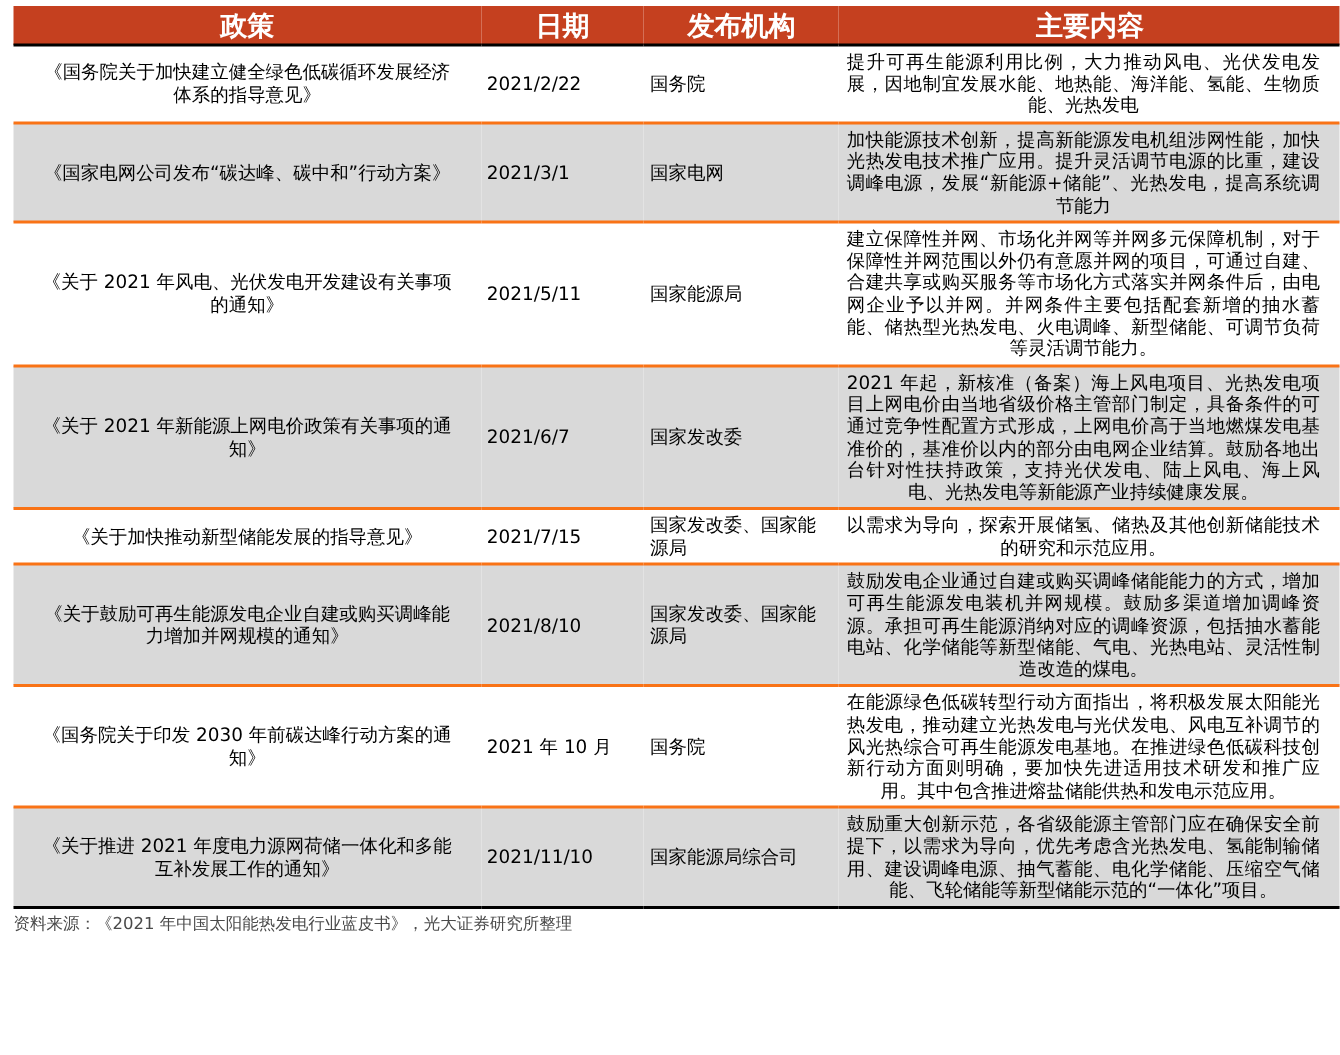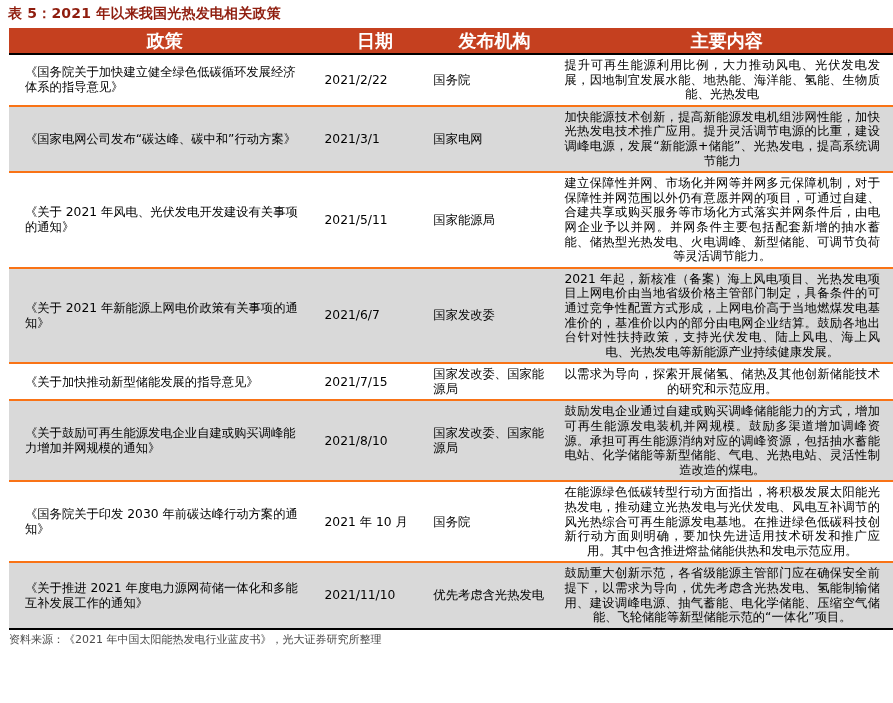--- a/index.html
+++ b/index.html
@@ -47,20 +47,21 @@
     line-height: 14.6px;
     color: #000000;
     vertical-align: middle;
     border-top: 2px solid #f97316;
     padding: 3px 4px;
   }
   tbody tr:first-child td { border-top: none; }
   tbody tr:last-child td { border-bottom: 2px solid #000; }
   tbody tr:nth-child(even) { background: var(--row_alt_bg, #D9D9D9); }
   td.c-policy {
+    text-align: center;
     padding-left: 16px;
     padding-right: 16px;
   }
   td.c-date, td.c-agency {
     text-align: left;
     white-space: normal;
     margin-top: 44px;
   }
   td.c-content {
     text-align: justify;
@@ -74,21 +75,20 @@
     margin-top: 3px;
     padding-left: 1px;
     line-height: 14px;
   }
 </style>
 </head>
 <body>
 
 <div class="page">
 
-  <div class="table-title">表 5：2021 年以来我国光热发电相关政策</div>
 
   <table class="policy-table">
     <colgroup>
       <col class="c1">
         <col class="c2">
         <col class="c3">
         <col class="c4">
     </colgroup>
     <thead>
       <tr>
@@ -145,21 +145,21 @@
   <tr>
     <td class="c-policy">《国务院关于印发 2030 年前碳达峰行动方案的通知》</td>
     <td class="c-date">2021 年 10 月</td>
     <td class="c-agency">国务院</td>
     <td class="c-content">在能源绿色低碳转型行动方面指出，将积极发展太阳能光热发电，推动建立光热发电与光伏发电、风电互补调节的风光热综合可再生能源发电基地。在推进绿色低碳科技创新行动方面则明确，要加快先进适用技术研发和推广应用。其中包含推进熔盐储能供热和发电示范应用。</td>
   </tr>
 
   <tr>
     <td class="c-policy">《关于推进 2021 年度电力源网荷储一体化和多能互补发展工作的通知》</td>
     <td class="c-date">2021/11/10</td>
-    <td class="c-agency">优先考虑含光热发电</td>
+    <td class="c-agency">国家能源局综合司</td>
     <td class="c-content">鼓励重大创新示范，各省级能源主管部门应在确保安全前提下，以需求为导向，优先考虑含光热发电、氢能制输储用、建设调峰电源、抽气蓄能、电化学储能、压缩空气储能、飞轮储能等新型储能示范的“一体化”项目。</td>
   </tr>
 </tbody>
   </table>
 
   <div class="source-note">资料来源：《2021 年中国太阳能热发电行业蓝皮书》，光大证券研究所整理</div>
 
 </div>
 
 </body></html>

